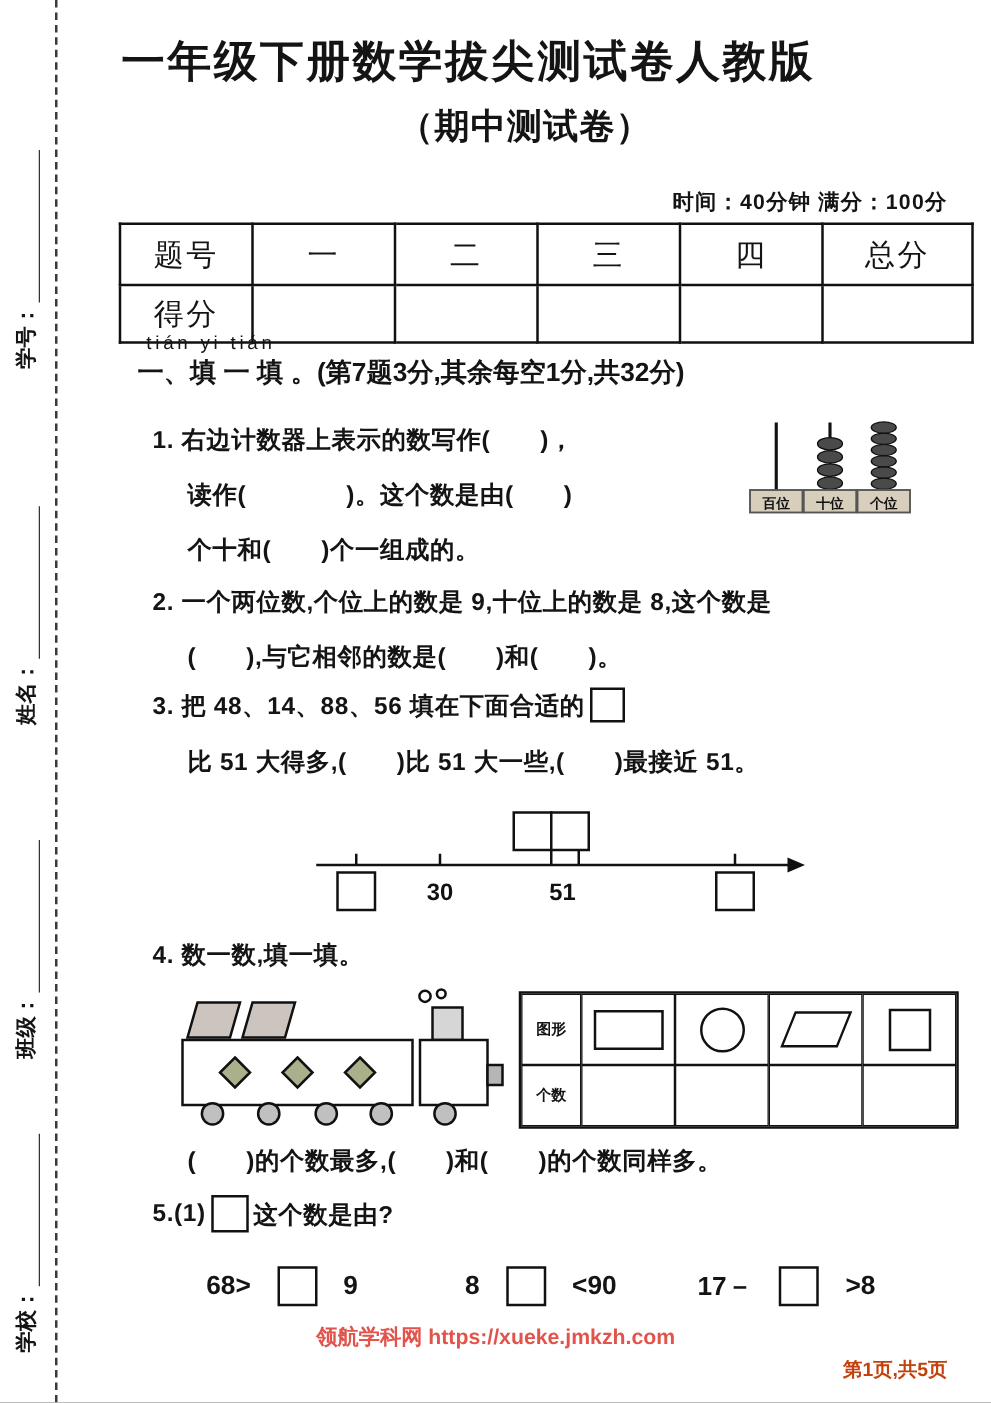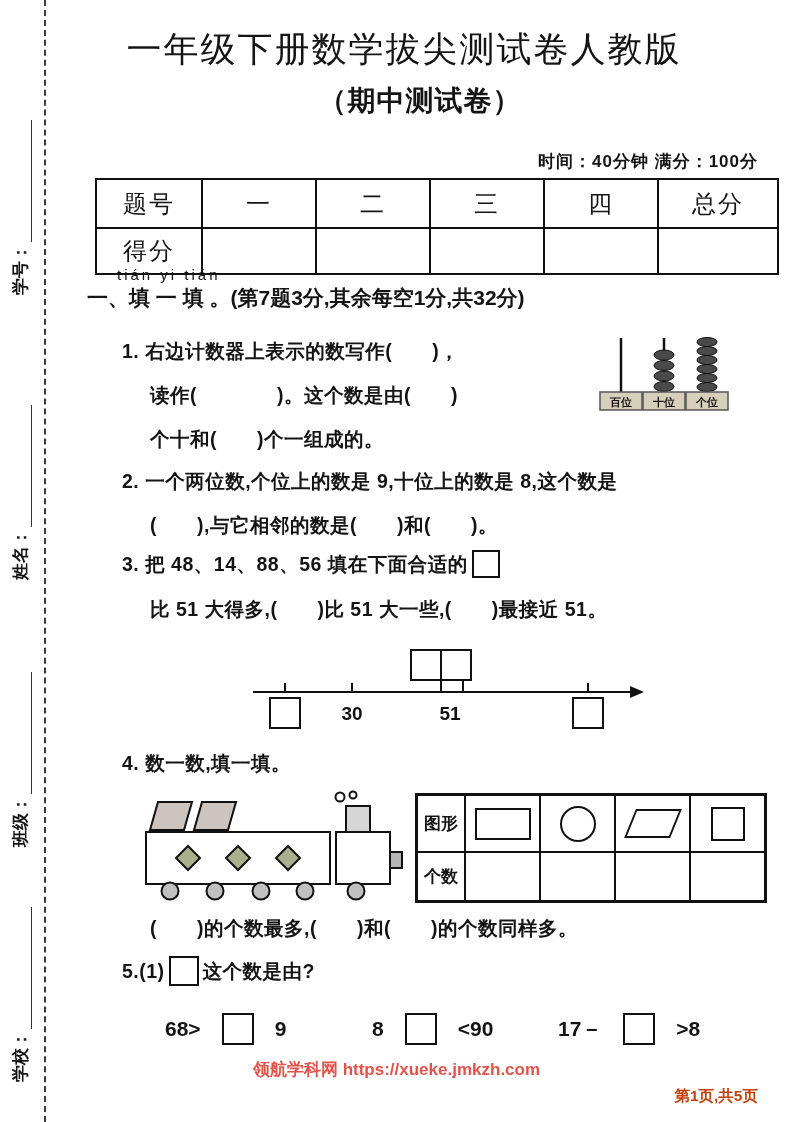--- a/index.html
+++ b/index.html
@@ -10,50 +10,50 @@
   }
   .binding-line { position:absolute; left:44px; top:0; height:1122px; width:0; border-left:2px dashed #3a3a3a; }
 
   .margin-label {
     position:absolute; left:-105px; width:250px; height:24px;
     transform:rotate(-90deg); display:flex; align-items:flex-end; justify-content:flex-start;
     font-size:17px; font-weight:700; white-space:pre;
   }
   .margin-label .blank-line { display:inline-block; width:122px; height:15px; border-bottom:1.6px solid #333; margin-left:2px; }
 
-  .title { position:absolute; top:26px; left:64px; width:680px; text-align:center; font-size:35px; font-weight:400; letter-spacing:2px; }
+  .title { position:absolute; top:26px; left:97px; width:680px; text-align:left; font-size:35px; font-weight:700; letter-spacing:2px; }
   .subtitle { position:absolute; top:82px; left:80px; width:680px; text-align:center; font-size:28px; font-weight:800; letter-spacing:1px; }
   .meta { position:absolute; top:150px; right:35px; font-size:17px; font-weight:700; letter-spacing:1px; }
 
   table.score-table { position:absolute; top:178px; left:95px; border-collapse:collapse; table-layout:fixed; }
   table.score-table td { border:2.5px solid #111; text-align:center; vertical-align:middle; font-size:24px; letter-spacing:2px; }
   table.score-table tr.r1 td { height:45px; }
   table.score-table tr.r2 td { height:42px; }
   .c0 { width:102px; } .cm { width:110px; } .cl { width:116px; }
 
   .pinyin { position:absolute; top:266px; left:117px; font-size:15px; letter-spacing:3px; font-weight:400; }
-  .section-heading { position:absolute; top:284px; left:87px; font-size:21px; font-weight:800; white-space:pre; }
+  .section-heading { position:absolute; top:284px; left:110px; font-size:21px; font-weight:800; white-space:pre; }
 
   .q-line { position:absolute; white-space:pre; font-size:19.5px; font-weight:700; letter-spacing:0.5px; }
   .q-flex { display:flex; align-items:center; }
   .q-flex > span { white-space:pre; }
 
   .inline-box { display:inline-block; width:24px; height:24px; border:2px solid #111; margin:0 4px; flex:0 0 auto; }
   .fill-box { display:inline-block; width:28px; height:28px; border:2px solid #111; margin:0 5px; flex:0 0 auto; }
 
   .counter-svg { position:absolute; left:598px; top:330px; }
   .numberline-svg { position:absolute; left:250px; top:642px; }
   .train-svg { position:absolute; left:140px; top:790px; }
 
   .shape-table {
     position:absolute; left:415px; top:793px;
     display:grid; grid-template-columns:48px 75px 75px 75px 75px; grid-template-rows:57px 49px;
     border:2px solid #111;
   }
-  .st-cell { border:1px solid #111; display:flex; align-items:center; justify-content:center; font-size:17px; font-weight:700; }
+  .st-cell { border:1px solid #111; display:flex; align-items:center; justify-content:center; font-size:12px; font-weight:700; }
   .shape-rect { width:52px; height:28px; border:2px solid #111; }
   .shape-circle { width:32px; height:32px; border:2px solid #111; border-radius:50%; }
   .shape-para { width:42px; height:25px; border:2px solid #111; transform:skewX(-22deg); }
   .shape-square { width:30px; height:30px; border:2px solid #111; }
 
   .expr { position:absolute; top:1013px; display:flex; align-items:center; font-size:21px; font-weight:800;gap:16px; }
 
   .footer-site { position:absolute; top:1058px; left:0; width:793px; text-align:center; font-size:17px; font-weight:600; color:#e2544b; }
   .footer-page { position:absolute; top:1086px; right:35px; font-size:15.5px; font-weight:600; color:#c2410c; }
 </style>

